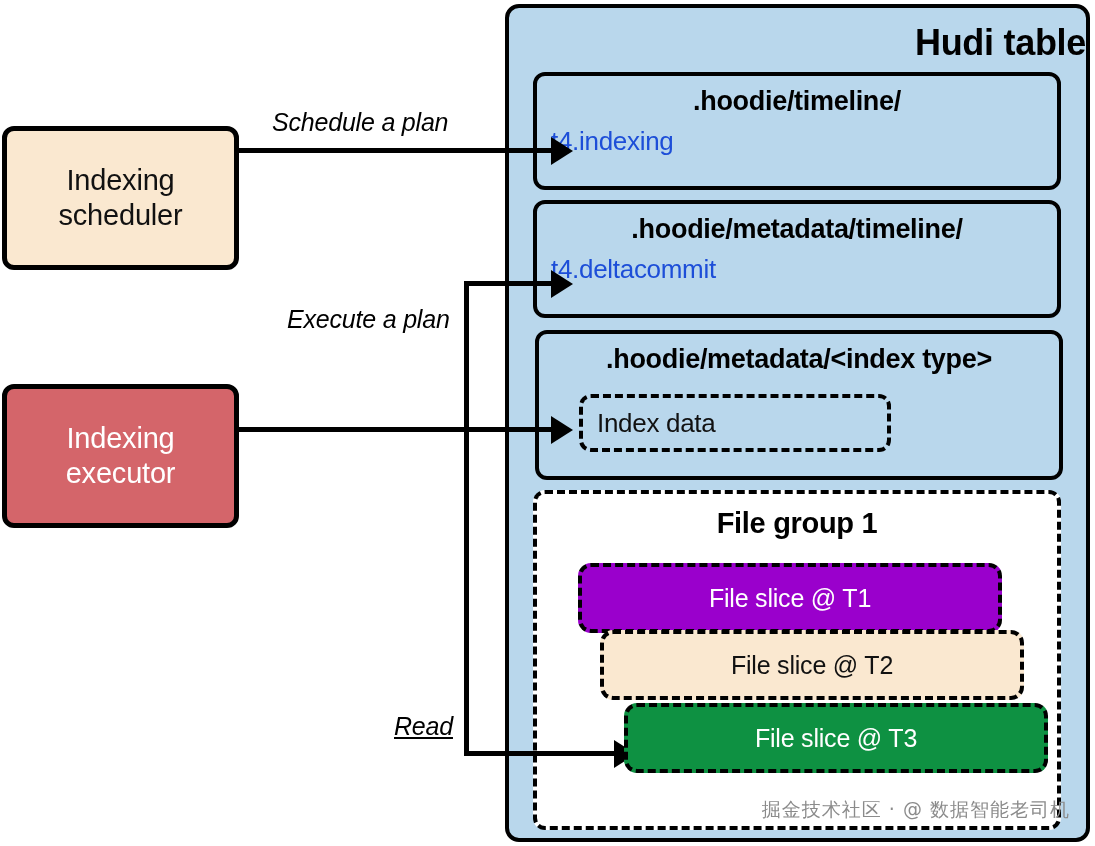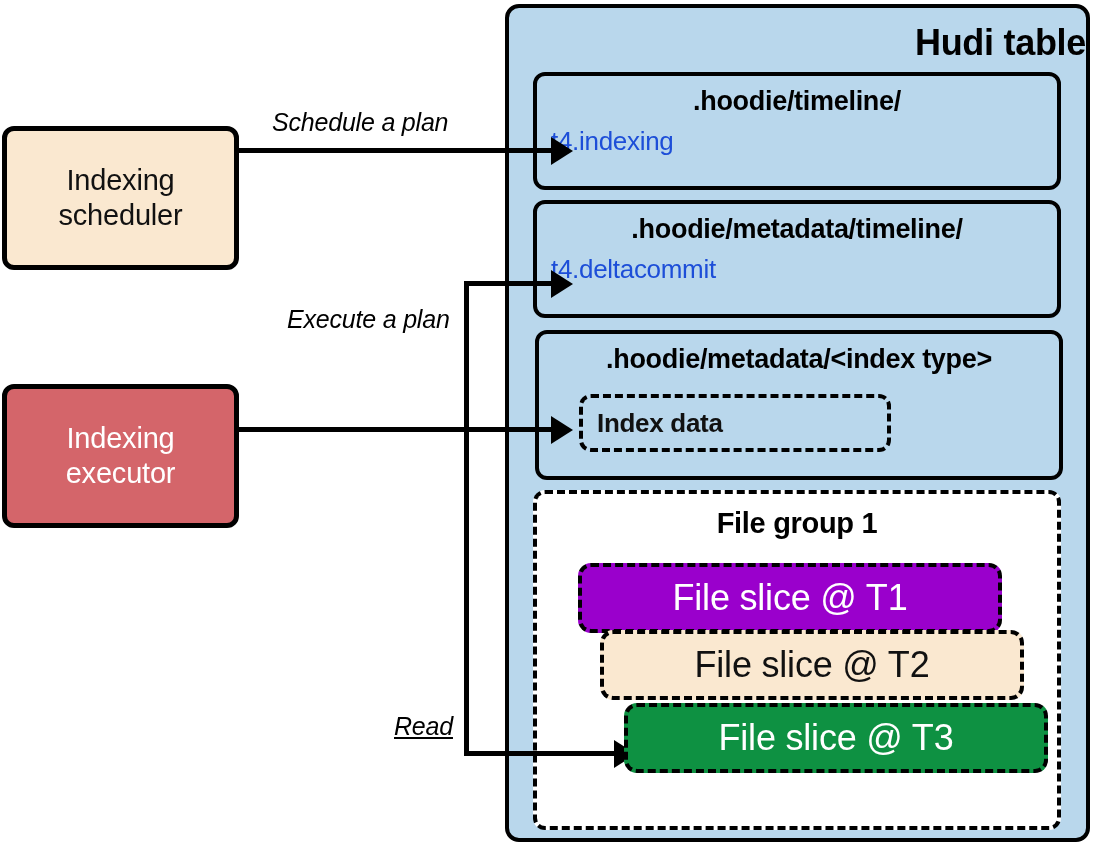--- a/index.html
+++ b/index.html
@@ -80,21 +80,20 @@
     height: 58px;
     box-sizing: border-box;
     border: 4px dashed #000000;
     border-radius: 12px;
     display: flex;
     align-items: center;
     padding-left: 14px;
     font-size: 26px;
     color: #111111;
     letter-spacing: -0.3px;
-    font-weight: bold;
   }
 
   
   .file-group {
     position: absolute;
     left: 533px;
     top: 490px;
     width: 528px;
     height: 340px;
     box-sizing: border-box;
@@ -116,21 +115,21 @@
 
   .slice {
     position: absolute;
     box-sizing: border-box;
     height: 70px;
     border: 4px dashed #000000;
     border-radius: 13px;
     display: flex;
     align-items: center;
     justify-content: center;
-    font-size: 36px;
+    font-size: 25px;
     letter-spacing: -0.2px;
   }
   .slice-t1 { left: 578px; top: 563px; width: 424px; background: #9a00cc; color: #ffffff; z-index: 3; }
   .slice-t2 { left: 600px; top: 630px; width: 424px; background: #fae8d0; color: #111111; z-index: 4; }
   .slice-t3 { left: 624px; top: 703px; width: 424px; background: #0e9142; color: #ffffff; z-index: 5; }
 
   .watermark {
     position: absolute;
     left: 0;
     top: 797px;
@@ -214,20 +213,21 @@
   </div>
 
   <div class="file-group">
     <div class="file-group-title">File group 1</div>
   </div>
 
   <div class="slice slice-t1">File slice @ T1</div>
   <div class="slice slice-t2">File slice @ T2</div>
   <div class="slice slice-t3">File slice @ T3</div>
 
+  <div class="watermark">掘金技术社区 · @ 数据智能老司机</div>
 
   <div class="actor actor-scheduler">
     <div>
       <span>Indexing</span><br>
       <span>scheduler</span>
     </div>
   </div>
 
   <div class="actor actor-executor">
     <div>

